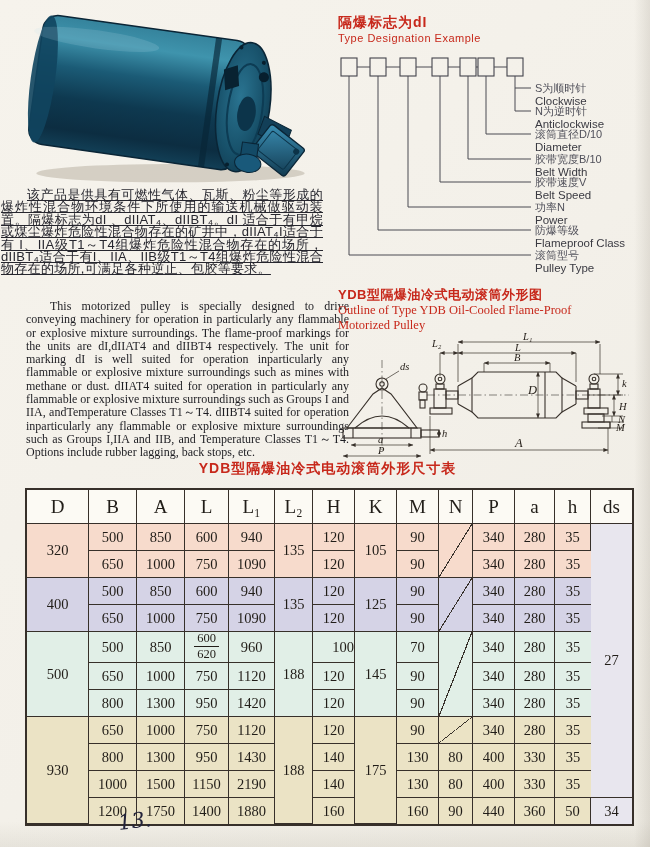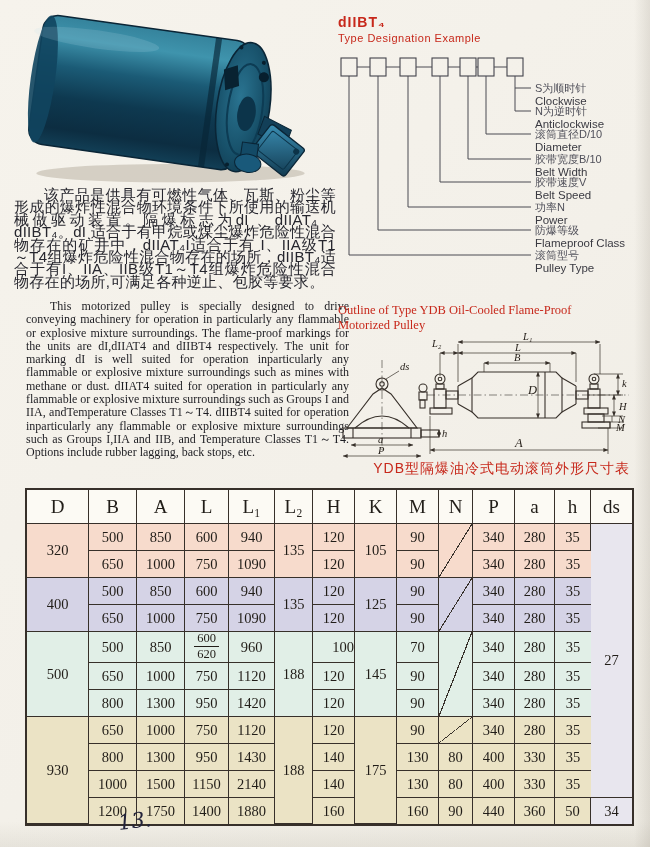--- a/index.html
+++ b/index.html
@@ -18,23 +18,23 @@
   .page::after{content:"";position:absolute;right:0;top:0;bottom:0;width:16px;
     background:linear-gradient(to right,rgba(0,0,0,0),rgba(110,100,85,.14));pointer-events:none;}
   .page::before{content:"";position:absolute;left:0;right:0;bottom:0;height:26px;
     background:linear-gradient(to bottom,rgba(0,0,0,0),rgba(120,112,96,.10));pointer-events:none;}
 
   
   .photo{position:absolute;left:18px;top:10px;width:305px;height:178px;}
 
   
   .cn-intro{
-    position:absolute;left:14px;top:189px;width:322px;margin:0;
-    font-size:15px;line-height:12.4px;letter-spacing:.3px;
-    text-align:justify;text-indent:2em;color:#26262e;
+    position:absolute;left:1px;top:189px;width:322px;margin:0;
+    font-size:13px;line-height:12.4px;letter-spacing:.3px;
+    text-align:justify;text-indent:2em;color:#26262e;text-decoration:underline;
   }
   .en-intro{
     position:absolute;left:14px;top:288px;width:323px;margin:12px;
     font-family:"Liberation Serif","DejaVu Serif",serif;
     font-size:12px;line-height:13.3px;text-align:justify;text-indent:2em;color:#1d1d22;
   }
 
   
   .desig-title-cn{position:absolute;left:338px;top:14px;margin:0;font-size:14px;font-weight:bold;color:var(--red);letter-spacing:1px;}
   .desig-title-en{position:absolute;left:338px;top:32px;font-size:11px;color:var(--red);letter-spacing:.5px;}
@@ -49,22 +49,22 @@
   .outline-title-en{position:absolute;left:338px;top:303px;width:300px;
     font-family:"Liberation Serif","DejaVu Serif",serif;font-size:12.5px;line-height:15px;color:var(--red);}
   .outline-svg{position:absolute;left:335px;top:332px;width:315px;height:136px;}
   .outline-svg .d{stroke:#37302a;stroke-width:1.1;fill:none;}
   .outline-svg .dim{stroke:#37302a;stroke-width:.7;fill:none;}
   .outline-svg .cl{stroke:#55504a;stroke-width:.7;fill:none;stroke-dasharray:8 3 1.5 3;}
   .outline-svg text{font-family:"Liberation Serif","DejaVu Serif",serif;font-style:italic;font-size:10.5px;fill:#28221c;}
   .outline-svg text.big{font-size:12.5px;}
 
   
-  .tbl-title-cn{position:absolute;left:25px;top:460px;width:605px;text-align:right;
-    font-size:14px;font-weight:normal;color:var(--red);letter-spacing:1px;}
+  .tbl-title-cn{position:absolute;left:25px;top:460px;width:605px;text-align:center;
+    font-size:14px;font-weight:bold;color:var(--red);letter-spacing:1px;}
   .tbl-title-en{position:absolute;left:25px;top:477px;width:605px;text-align:center;
     font-family:"Liberation Serif","DejaVu Serif",serif;font-size:8.5px;color:var(--red);}
   table.dims{
     position:absolute;left:25px;top:488px;width:605px;
     border-collapse:separate;border-spacing:0;
     border:2px solid var(--line);table-layout:fixed;
     font-family:"Liberation Serif","DejaVu Serif",serif;
   }
   table.dims th{
     height:33px;font-weight:normal;font-size:19px;background:#fcfaf4;
@@ -138,21 +138,21 @@
         <circle cx="36" cy="7" r="3" fill="#0c3348"></circle>
       </g>
       <rect x="226" y="118" width="16" height="18" fill="#134a66" stroke="#0a2536"></rect>
       <ellipse cx="234" cy="138" rx="13" ry="9" fill="#19597a" stroke="#0a2536"></ellipse>
     </g>
   </svg>
 
   <p class="cn-intro">该产品是供具有可燃性气体、瓦斯、粉尘等形成的爆炸性混合物环境条件下所使用的输送机械做驱动装置。隔爆标志为dI 、dIIAT₄、dIIBT₄。dI 适合于有甲烷或煤尘爆炸危险性混合物存在的矿井中，dIIAT₄I适合于有 I、IIA级T1～T4组爆炸危险性混合物存在的场所，dIIBT₄适合于有I、IIA、IIB级T1～T4组爆炸危险性混合物存在的场所,可满足各种逆止、包胶等要求。</p>
   <p class="en-intro">This motorized pulley is specially designed to drive conveying machinery  for operation in particularly any flammable or explosive mixture surroundings.  The flame-proof markings for the units are dI,dIIAT4 and dIIBT4  respectively. The unit for marking dI is well suited for operation inparticularly any flammable or explosive mixture surroundings such as mines with methane or dust. dIIAT4 suited for operation in particularly any flammable or explosive mixture surroundings such as Groups I and IIA, andTemperature Classes T1～T4. dIIBT4 suited for operation inparticularly any flammable or explosive mixture surroundings such as Groups I,IIA and IIB, and Temperature Classes T1～T4. Options include rubber lagging, back stops, etc.</p>
 
-  <h3 class="desig-title-cn">dIIBT₄</h3>
+  <h3 class="desig-title-cn">隔爆标志为dI</h3>
   <div class="desig-title-en">Type Designation Example</div>
   <svg class="desig-svg" viewBox="0 0 315 228">
     <rect x="6" y="8" width="16" height="18"></rect>
     <rect x="35" y="8" width="16" height="18"></rect>
     <rect x="65" y="8" width="16" height="18"></rect>
     <rect x="97" y="8" width="16" height="18"></rect>
     <rect x="125" y="8" width="16" height="18"></rect>
     <rect x="143" y="8" width="16" height="18"></rect>
     <rect x="172" y="8" width="16" height="18"></rect>
     <path class="wire" d="M22,17H35 M51,17H65 M81,17H97 M113,17H125 M141,17H143 M159,17H172"></path>
@@ -174,20 +174,21 @@
     <text class="cn" x="200" y="136">胶带速度V</text>
     <text class="en" x="200" y="149">Belt Speed</text>
     <text class="cn" x="200" y="161">功率N</text>
     <text class="en" x="200" y="174">Power</text>
     <text class="cn" x="200" y="184">防爆等级</text>
     <text class="en" x="200" y="197">Flameproof Class</text>
     <text class="cn" x="200" y="209">滚筒型号</text>
     <text class="en" x="200" y="222">Pulley Type</text>
   </svg>
 
+  <h3 class="outline-title-cn">YDB型隔爆油冷式电动滚筒外形图</h3>
   <div class="outline-title-en">
     <div>Outline of Type YDB Oil-Cooled Flame-Proof</div>
     <div>Motorized Pulley</div>
   </div>
   <svg class="outline-svg" viewBox="0 0 315 136">
     <defs>
       <marker id="ar" markerWidth="8" markerHeight="8" refX="6.6" refY="4" orient="auto">
         <path d="M0,1.2 L7,4 L0,6.8 Z" fill="#37302a"></path>
       </marker>
       <marker id="arL" markerWidth="8" markerHeight="8" refX="0.4" refY="4" orient="auto">
@@ -420,21 +421,21 @@
           <td class="pb" style="background-color: rgb(235, 227, 197);">130</td>
           <td style="background-color: rgb(235, 227, 197);">80</td>
           <td style="background-color: rgb(235, 227, 197);">400</td>
           <td style="background-color: rgb(235, 227, 197);">330</td>
           <td style="background-color: rgb(235, 227, 197);">35</td>
         </tr>
         <tr>
           <td style="background-color: rgb(235, 227, 197);">1000</td>
           <td style="background-color: rgb(235, 227, 197); text-align: center;">1500</td>
           <td style="background-color: rgb(235, 227, 197);">1150</td>
-          <td style="background-color: rgb(235, 227, 197);">2140</td>
+          <td style="background-color: rgb(235, 227, 197);">2190</td>
           <td class="pb" style="background-color: rgb(235, 227, 197);">140</td>
           <td class="pb" style="background-color: rgb(235, 227, 197);">130</td>
           <td style="background-color: rgb(235, 227, 197);">80</td>
           <td style="background-color: rgb(235, 227, 197);">400</td>
           <td style="background-color: rgb(235, 227, 197);">330</td>
           <td style="background-color: rgb(235, 227, 197);">35</td>
         </tr>
         <tr>
           <td style="background-color: rgb(235, 227, 197);">1200</td>
           <td style="background-color: rgb(235, 227, 197);">1750</td>

